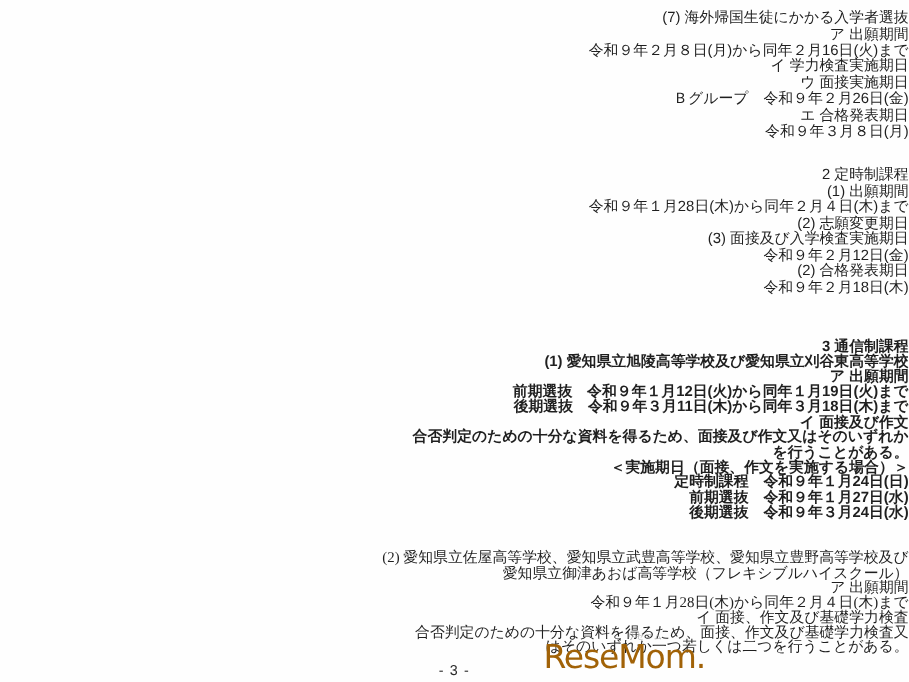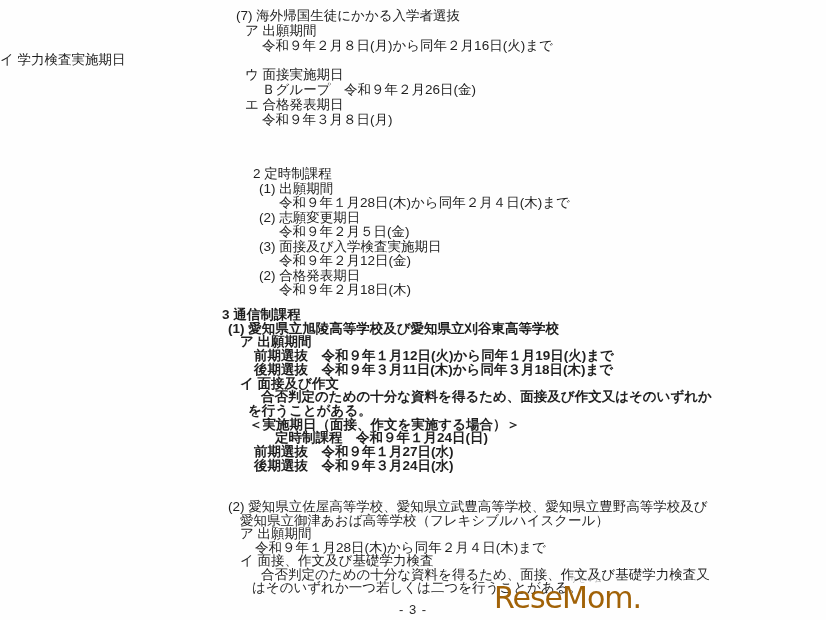--- a/index.html
+++ b/index.html
@@ -4,26 +4,26 @@
 <style>
   html,body{margin:0;padding:0;background:#ffffff;}
   .page{
     position:relative;
     width:826px;height:620px;
     background:#fefefe;
     overflow:hidden;
     font-family:"Liberation Sans","DejaVu Sans",sans-serif;
     color:#1f1f1f;
   }
-  .block{position:absolute;left:0;right:0;}
+  .block{position:absolute;left:0;right:0;text-align:right;}
   .ln{font-size:13.5px;white-space:pre;}
   .b0{top:9px;}   .b0 .ln{line-height:14.8px;}
-  .b1{top:167px;padding-left:31px;} .b1 .ln{line-height:14.5px;}
+  .b1{top:152px;padding-left:31px;} .b1 .ln{line-height:14.5px;}
   .b2{top:308px;font-weight:bold;} .b2 .ln{line-height:13.7px;}
-  .b3{top:500px;} .b3 .ln{line-height:13.5px;}
+  .b3{top:500px;font-family:Liberation Serif, serif;} .b3 .ln{line-height:13.5px;}
   .footer{
     position:absolute;top:602px;left:0;width:826px;
     text-align:center;font-size:13px;letter-spacing:1px;color:#2a2a2a;
   }
   .watermark{position:absolute;left:494px;top:576px;line-height:1;}
   .wm-ruby{
     font-size:7px;color:#a9a9a9;letter-spacing:1px;
     margin:0 0 1px 76px;height:8px;
   }
   .wm-text{
@@ -46,21 +46,20 @@
     <div class="ln" style="padding-left:262px">Ｂグループ　令和９年２月26日(金)</div>
     <div class="ln" style="padding-left:245px">エ 合格発表期日</div>
     <div class="ln" style="padding-left:262px">令和９年３月８日(月)</div>
   </div>
 
   <div class="block b1">
     <div class="ln" style="padding-left:222px">2 定時制課程</div>
     <div class="ln" style="padding-left:228px">(1) 出願期間</div>
     <div class="ln" style="padding-left:248px">令和９年１月28日(木)から同年２月４日(木)まで</div>
     <div class="ln" style="padding-left:228px">(2) 志願変更期日</div>
-    <div class="ln" style="padding-left:248px">令和９年２月５日(金)</div>
     <div class="ln" style="padding-left:228px">(3) 面接及び入学検査実施期日</div>
     <div class="ln" style="padding-left:248px">令和９年２月12日(金)</div>
     <div class="ln" style="padding-left:228px">(2) 合格発表期日</div>
     <div class="ln" style="padding-left:248px">令和９年２月18日(木)</div>
   </div>
 
   <div class="block b2">
     <div class="ln" style="padding-left:222px">3 通信制課程</div>
     <div class="ln" style="padding-left:228px">(1) 愛知県立旭陵高等学校及び愛知県立刈谷東高等学校</div>
     <div class="ln" style="padding-left:240px">ア 出願期間</div>

